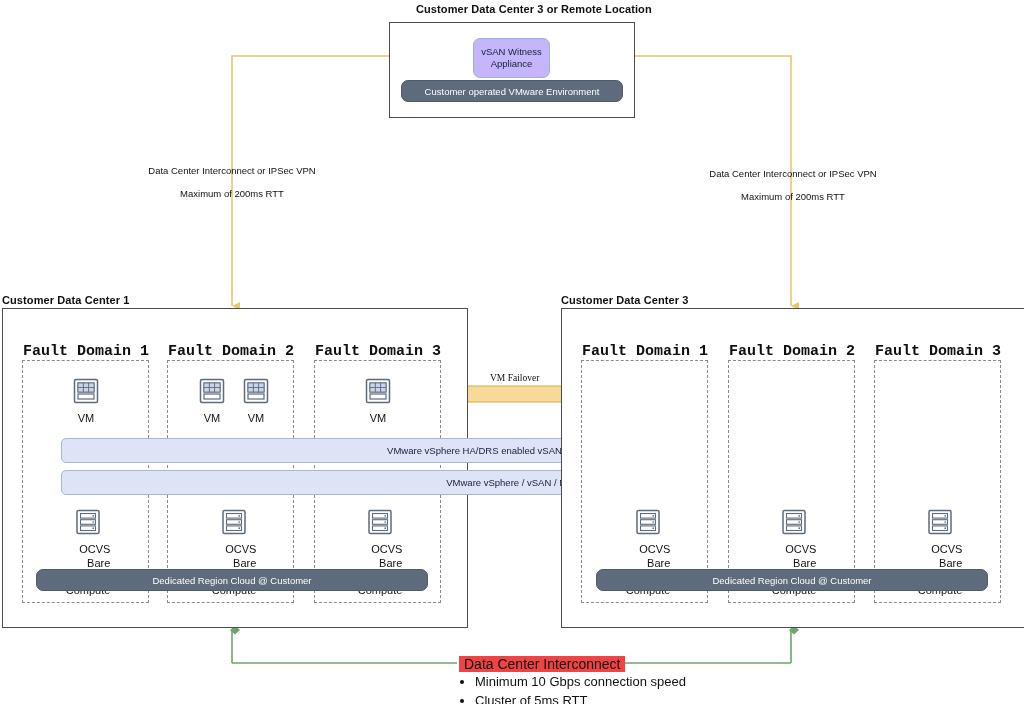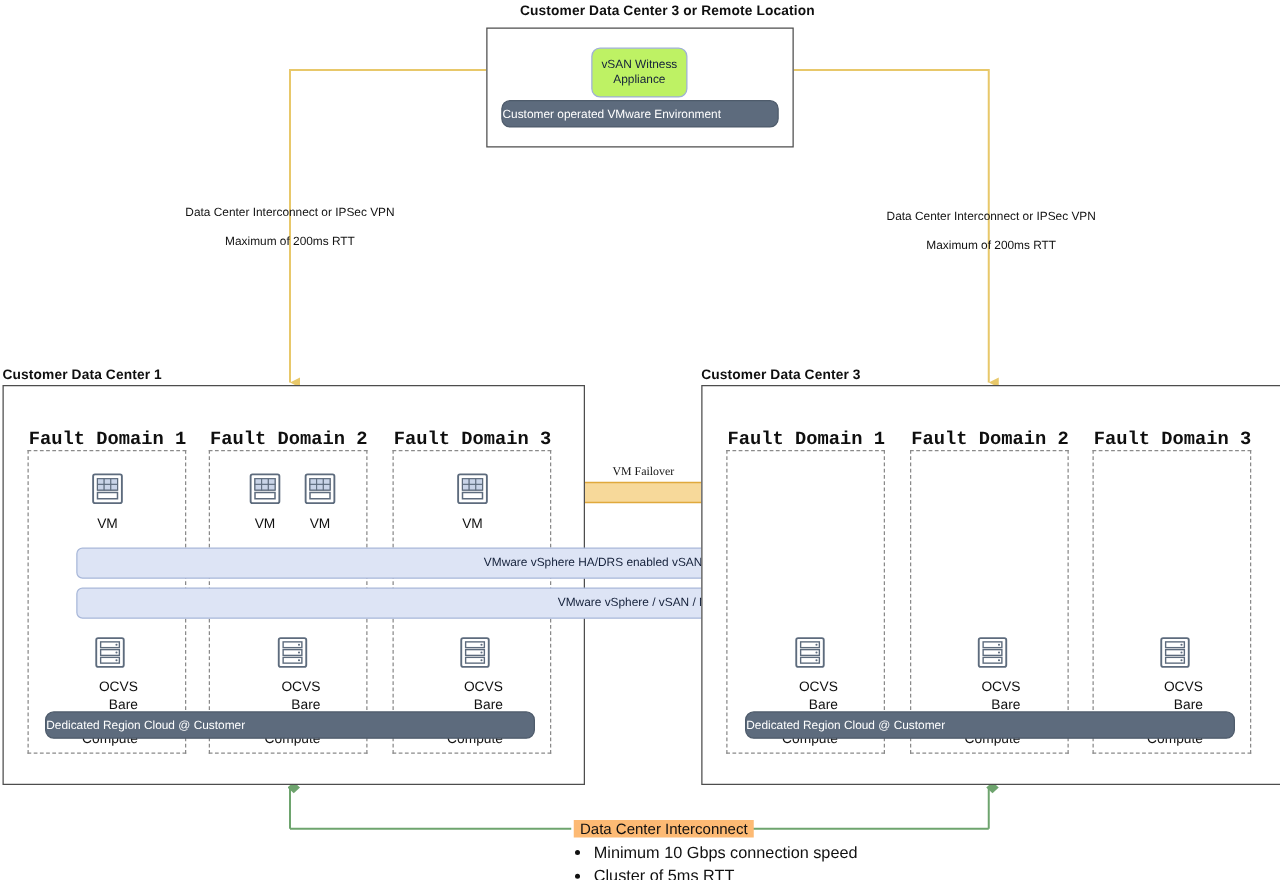--- a/index.html
+++ b/index.html
@@ -58,38 +58,39 @@
   }
   .dashed-box {
     position: absolute;
     border: 1.3px dashed #8a8a8a;
     background: transparent;
   }
 
   
   .chip-blue {
     position: absolute;
-    background: #bef264;
+    background: #c4b5fd;
     border: 1px solid #9fb0d6;
     border-radius: 7px;
     display: flex;
     align-items: center;
     justify-content: center;
     text-align: center;
     font-size: 9.5px;
     line-height: 1.28;
     color: #14203a;
   }
   .chip-dark {
     position: absolute;
     background: #5d6b7d;
     border: 1px solid #4e5b6b;
     border-radius: 7px;
     display: flex;
     align-items: center;
+    justify-content: center;
     text-align: center;
     font-size: 9.5px;
     color: #ffffff;
   }
   .bar-blue {
     position: absolute;
     background: #dde4f5;
     border: 1px solid #a8b7d9;
     border-radius: 5px;
     display: flex;
@@ -122,23 +123,23 @@
     padding-left: 13px;
     font-size: 13px;
     line-height: 1.45;
     color: #111;
     list-style: disc;
   }
   .bullets li { margin: 0; }
 
   .dci-label {
     position: absolute;
-    font-size: 12px;
+    font-size: 14px;
     color: #111;
-    background: #fdba74;
+    background: #ef4444;
     padding: 0 5px;
     white-space: nowrap;
     text-align: center;
   }
   .vmf-label {
     position: absolute;
     font-size: 9.5px;
     color: #111;
     white-space: nowrap;
   }

